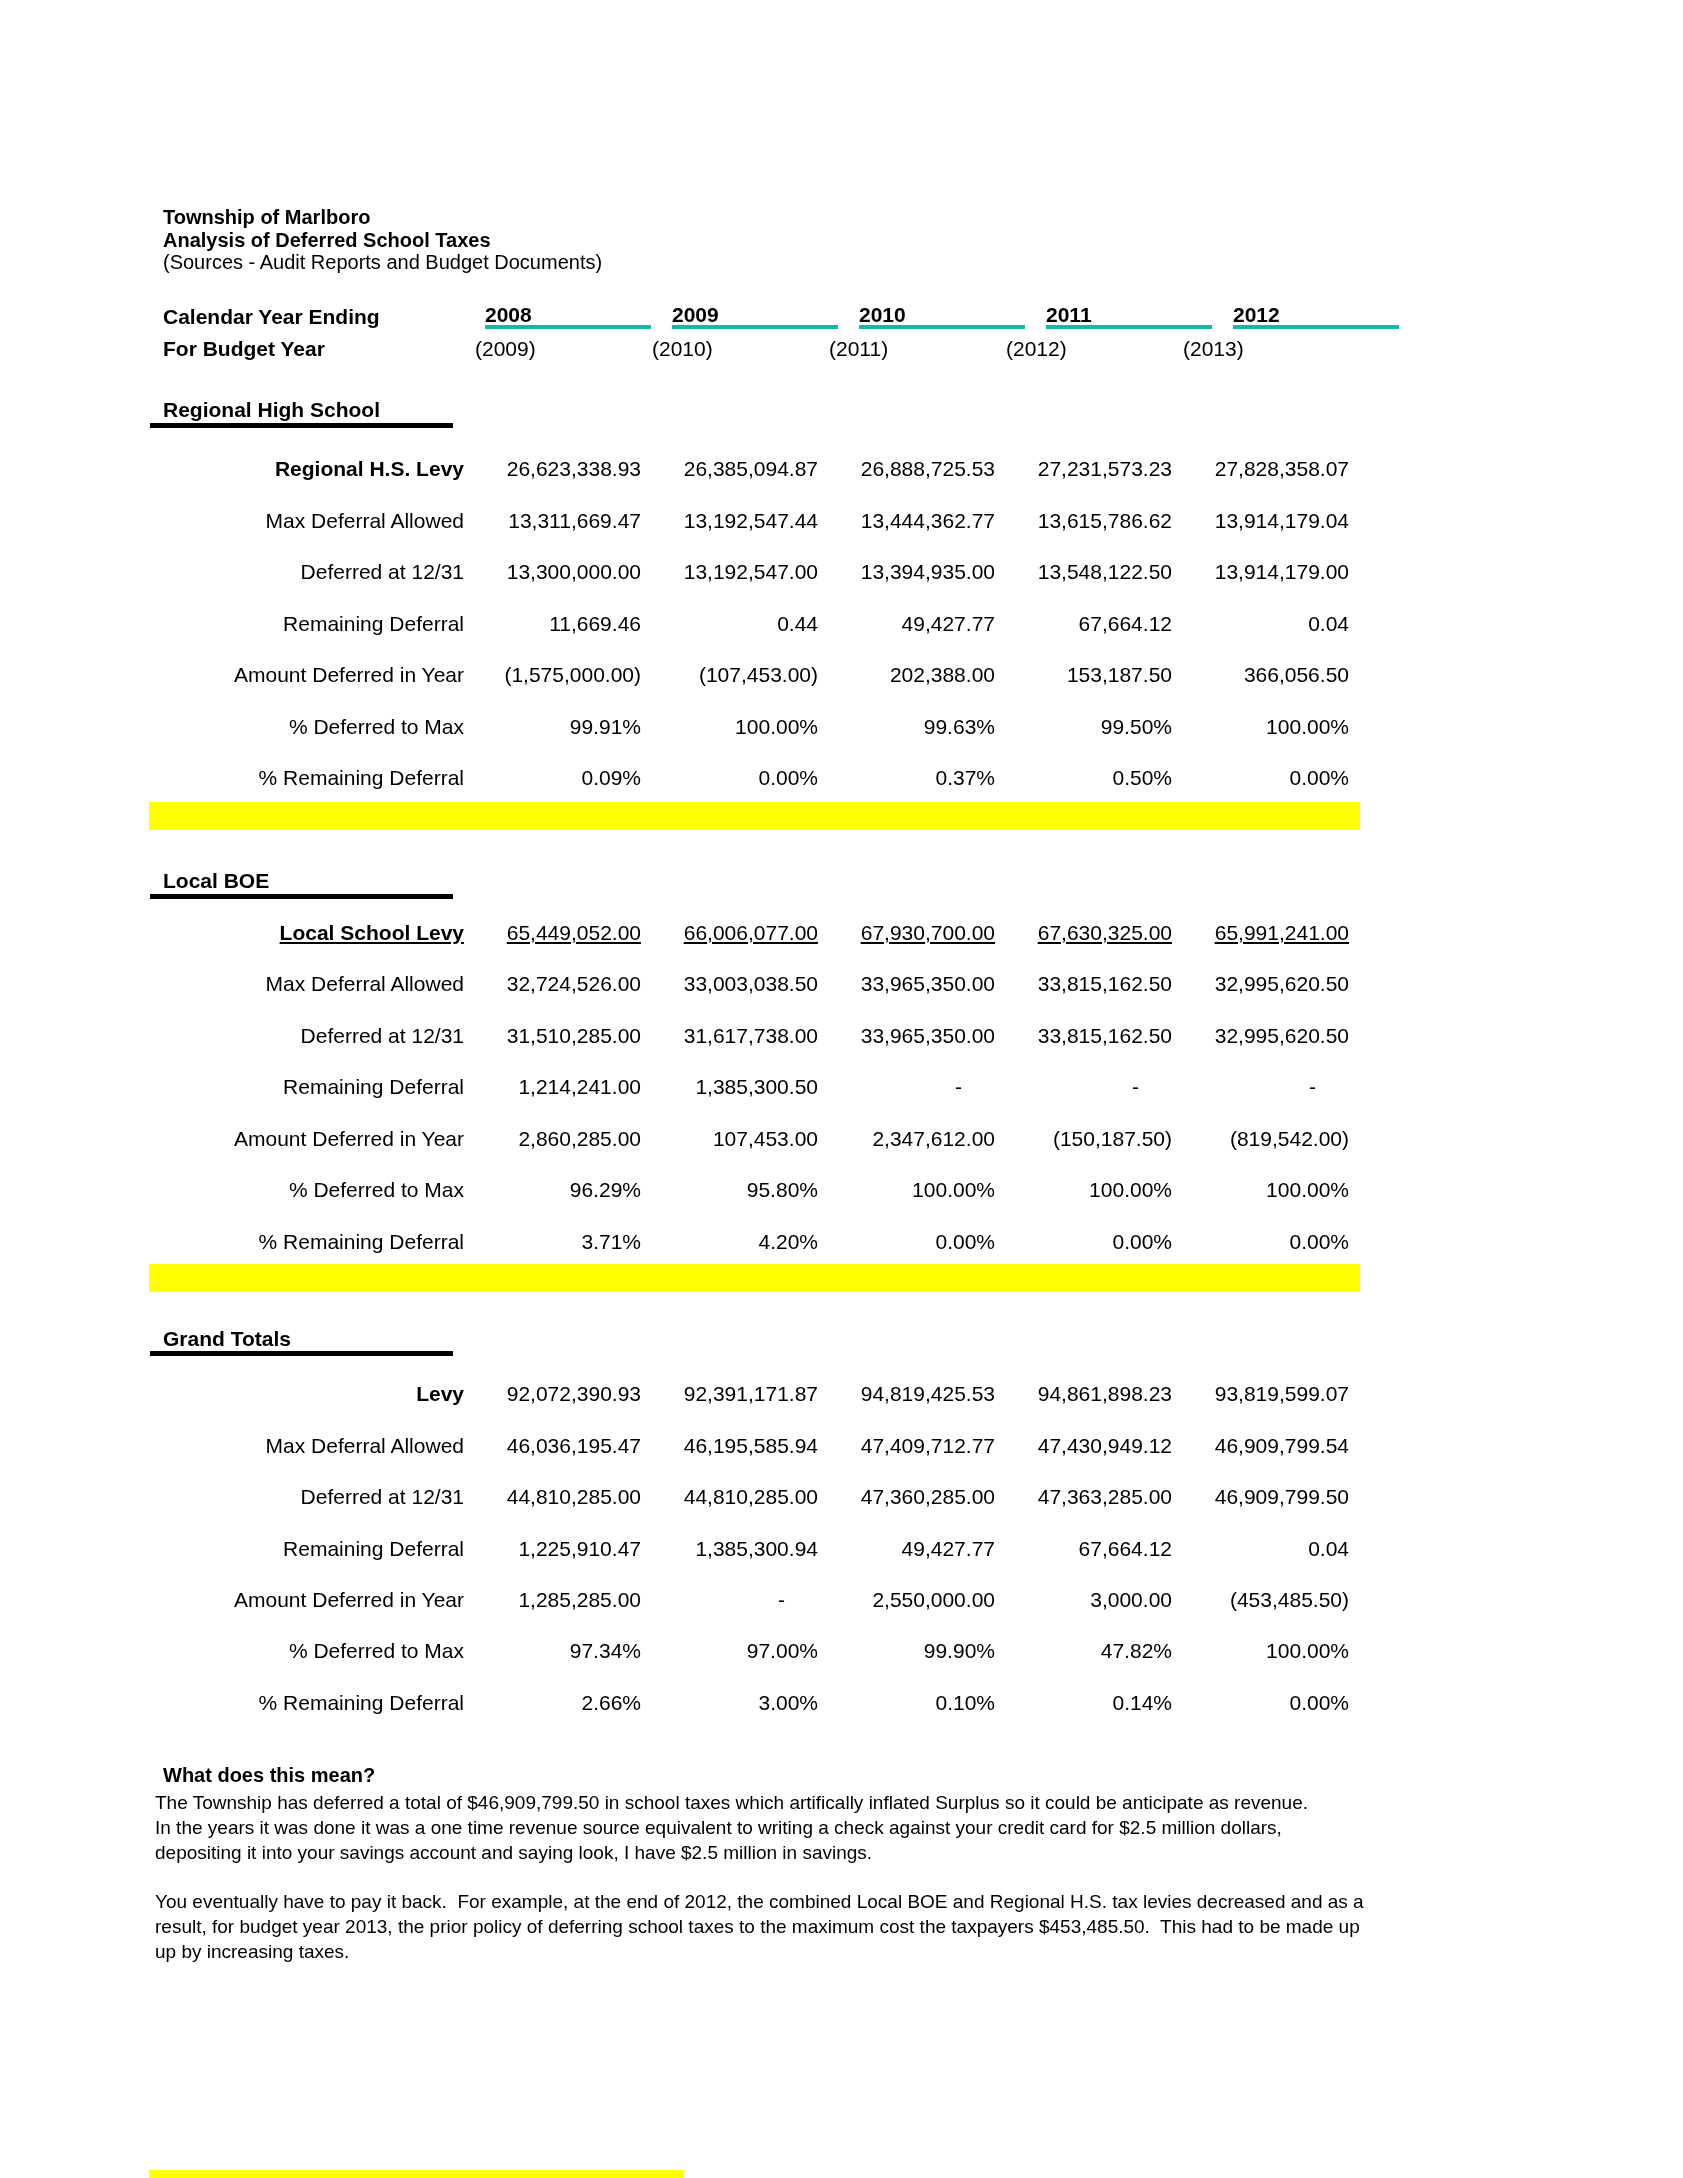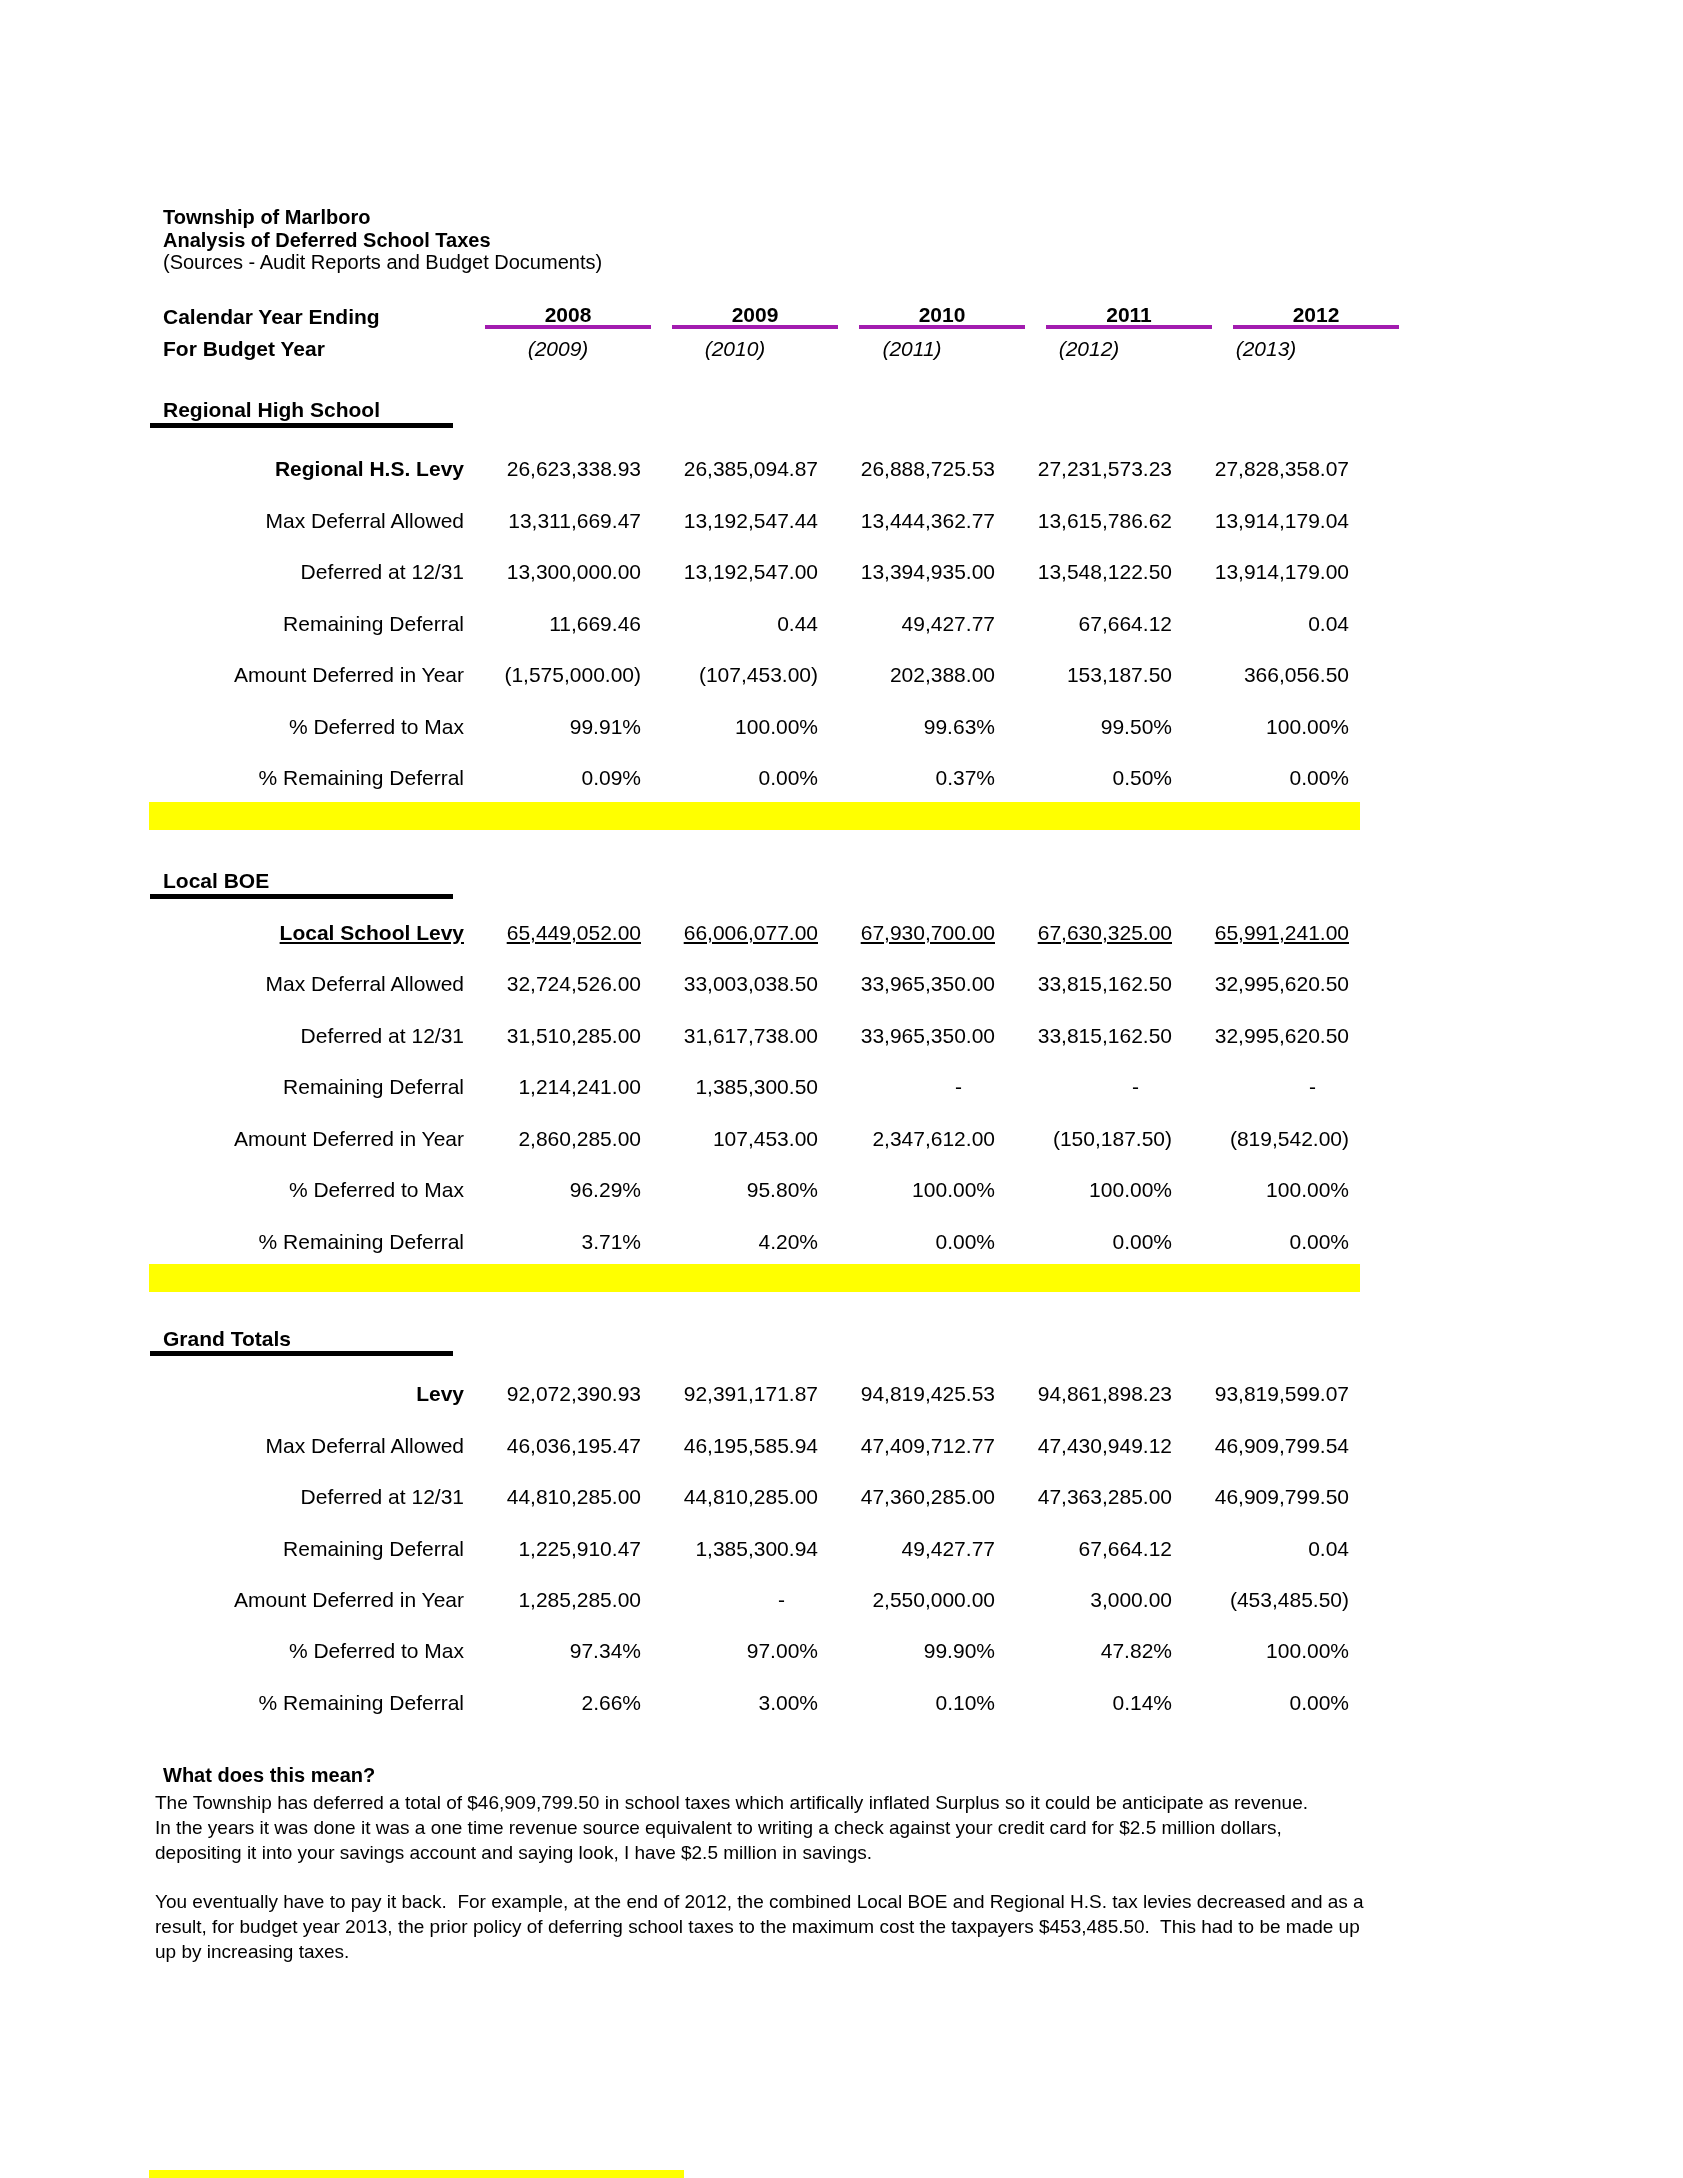--- a/index.html
+++ b/index.html
@@ -14,24 +14,24 @@
   .t3{top:251px;}
   .grid-row{
     position:absolute;left:163px;display:grid;
     grid-template-columns:301px repeat(5,166px);column-gap:11px;
     font-size:21px;white-space:nowrap;height:30px;align-items:start;
   }
   .hdr-row{top:305px;gap:21px;}
   .sub-row{top:337px;}
   .hdr-label{font-weight:bold;text-align:left;}
   .year-cell{
-    font-weight:bold;text-align:center;height:20px;line-height:20px;
-    border-bottom:4px solid #a21caf;
+    font-weight:bold;text-align:left;height:20px;line-height:20px;
+    border-bottom:4px solid #14b8a6;
   }
-  .byear-cell{text-align:center;font-style:italic;}
+  .byear-cell{}
   .section-header{position:absolute;left:163px;font-size:21px;font-weight:bold;white-space:nowrap;}
   .section-underline{position:absolute;left:150px;width:303px;height:5px;background:#000;}
   .cell-label{text-align:right;}
   .cell-num{text-align:right;}
   .cell-dash{padding-right:33px;}
   .hl{position:absolute;left:149px;width:1211px;height:28px;}
   .hl1{top:802px;}
   .hl2{top:1264px;}
   .hl-bottom{position:absolute;left:149px;top:2170px;width:535px;height:8px;}
   .fn-head{position:absolute;left:163px;top:1764px;font-size:20px;font-weight:bold;white-space:nowrap;}

